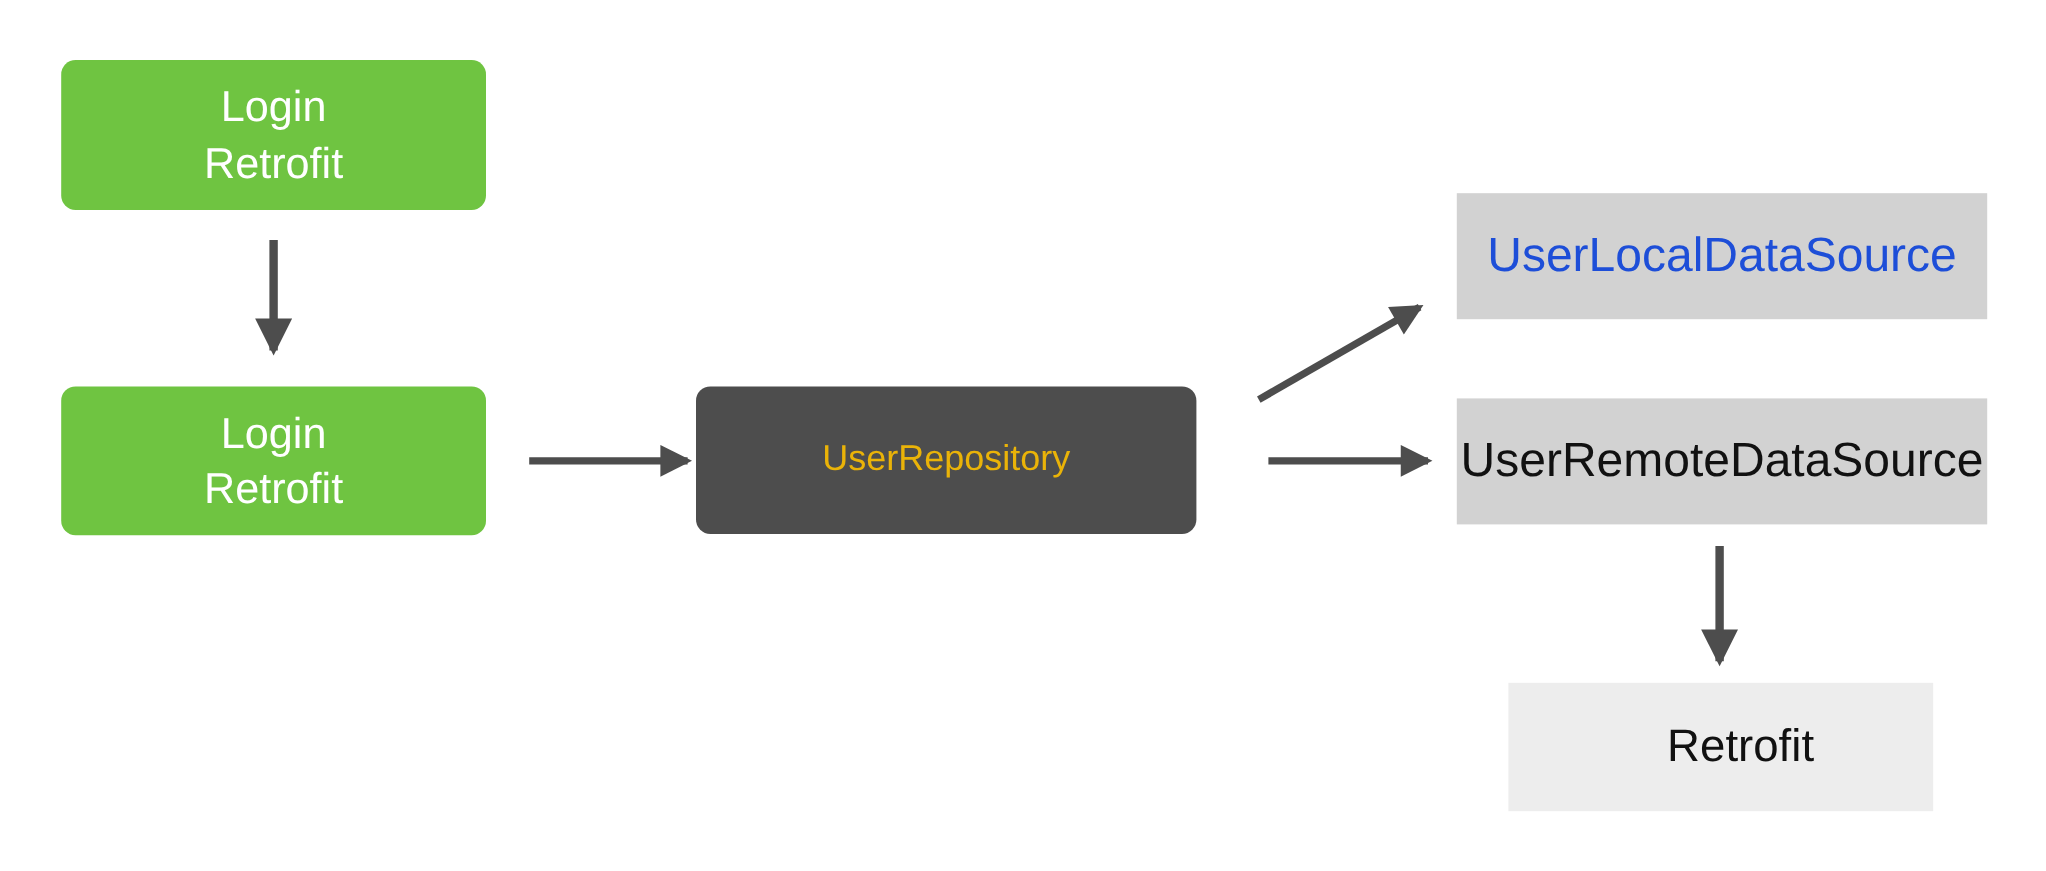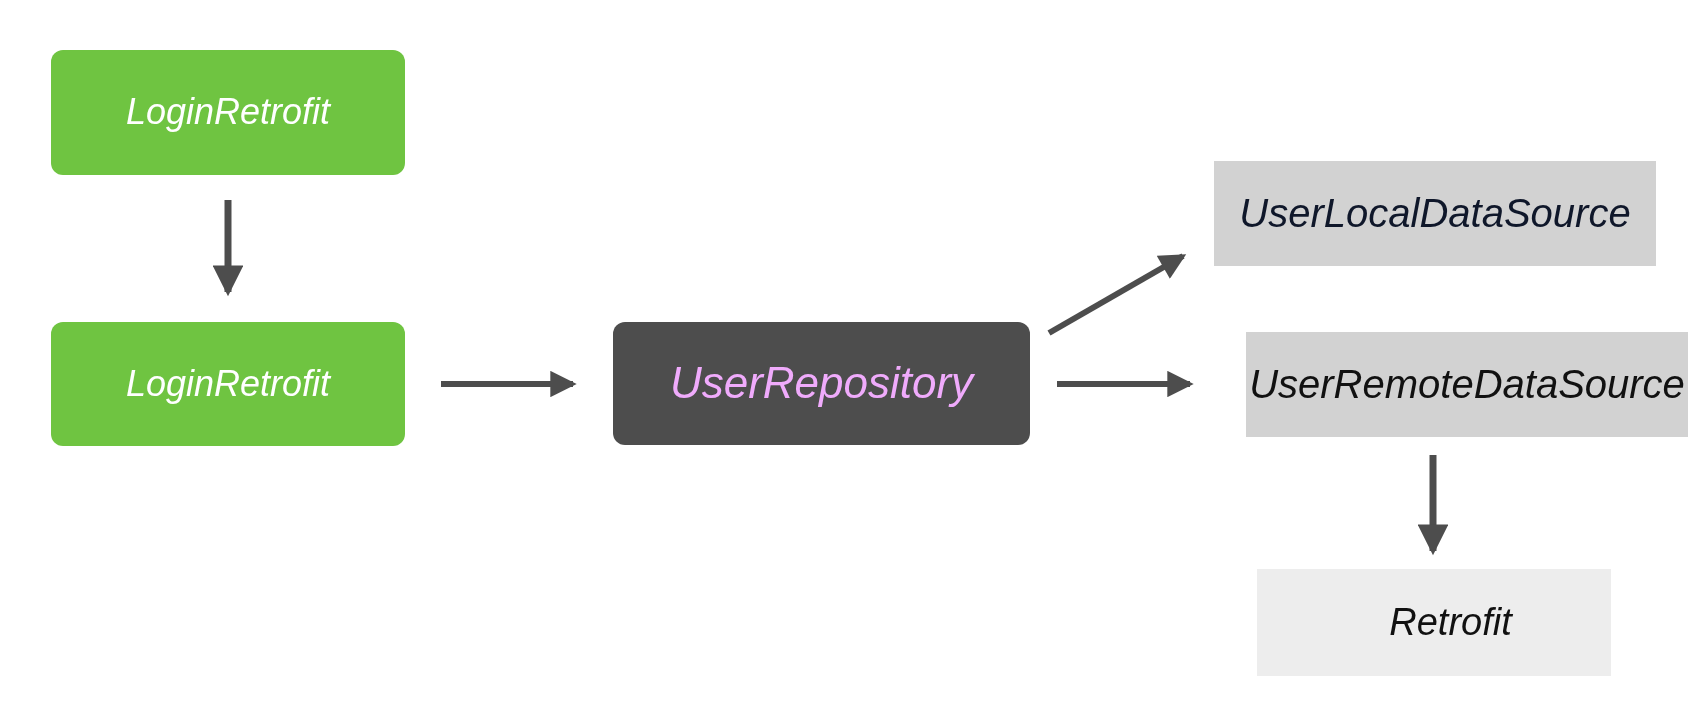--- a/index.html
+++ b/index.html
@@ -25,25 +25,25 @@
     position: absolute;
     left: 0;
     top: 0;
     width: 100%;
     height: 100%;
     z-index: 2;
   }
   .node {
     position: absolute;
     display: flex;
+    flex-direction: column;
     align-items: center;
     justify-content: center;
     text-align: center;
     box-sizing: border-box;
-    font-style: italic;
   }
   .node-line {
     line-height: 1.28;
     white-space: nowrap;
   }
 </style>
 </head>
 <body>
 
 <div id="diagram-canvas">
@@ -61,26 +61,26 @@
     </svg>
   <div id="nodes">
       <div class="node" style="left: 51px; top: 50px; width: 354px; height: 125px; background: rgb(111, 196, 65); color: rgb(255, 255, 255); border-radius: 12px; font-size: 36px;">
         <div class="node-line">Login</div>
         <div class="node-line">Retrofit</div>
       </div>
       <div class="node" style="left: 51px; top: 322px; width: 354px; height: 124px; background: rgb(111, 196, 65); color: rgb(255, 255, 255); border-radius: 12px; font-size: 36px;">
         <div class="node-line">Login</div>
         <div class="node-line">Retrofit</div>
       </div>
-      <div class="node" style="left: 613px; top: 322px; width: 417px; height: 123px; background: rgb(77, 77, 77); color: #f0abfc; border-radius: 12px; font-size: 44px;">
+      <div class="node" style="left: 580px; top: 322px; width: 417px; height: 123px; background: rgb(77, 77, 77); color: #eab308; border-radius: 12px; font-size: 30px;">
         <div class="node-line">UserRepository</div>
       </div>
-      <div class="node" style="left: 1214px; top: 161px; width: 442px; height: 105px; background: rgb(210, 210, 210); color: #0f172a; border-radius: 0px; font-size: 40px;">
+      <div class="node" style="left: 1214px; top: 161px; width: 442px; height: 105px; background: rgb(210, 210, 210); color: #1d4ed8; border-radius: 0px; font-size: 40px;">
         <div class="node-line">UserLocalDataSource</div>
       </div>
-      <div class="node" style="left: 1214px; top: 332px; width: 442px; height: 105px; background: rgb(210, 210, 210); color: rgb(17, 17, 17); border-radius: 0px; font-size: 40px; margin-left: 32px;">
+      <div class="node" style="left: 1214px; top: 332px; width: 442px; height: 105px; background: rgb(210, 210, 210); color: rgb(17, 17, 17); border-radius: 0px; font-size: 40px;">
         <div class="node-line">UserRemoteDataSource</div>
       </div>
       <div class="node" style="left: 1257px; top: 569px; width: 354px; height: 107px; background: rgb(237, 237, 237); color: rgb(17, 17, 17); border-radius: 0px; font-size: 38px; padding-left: 33px;">
         <div class="node-line">Retrofit</div>
       </div>
     </div>
 </div>
 
 </body></html>

